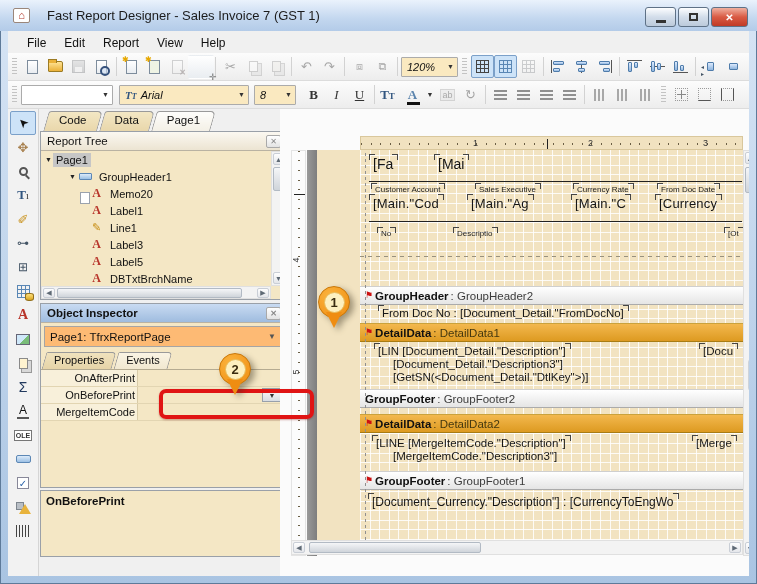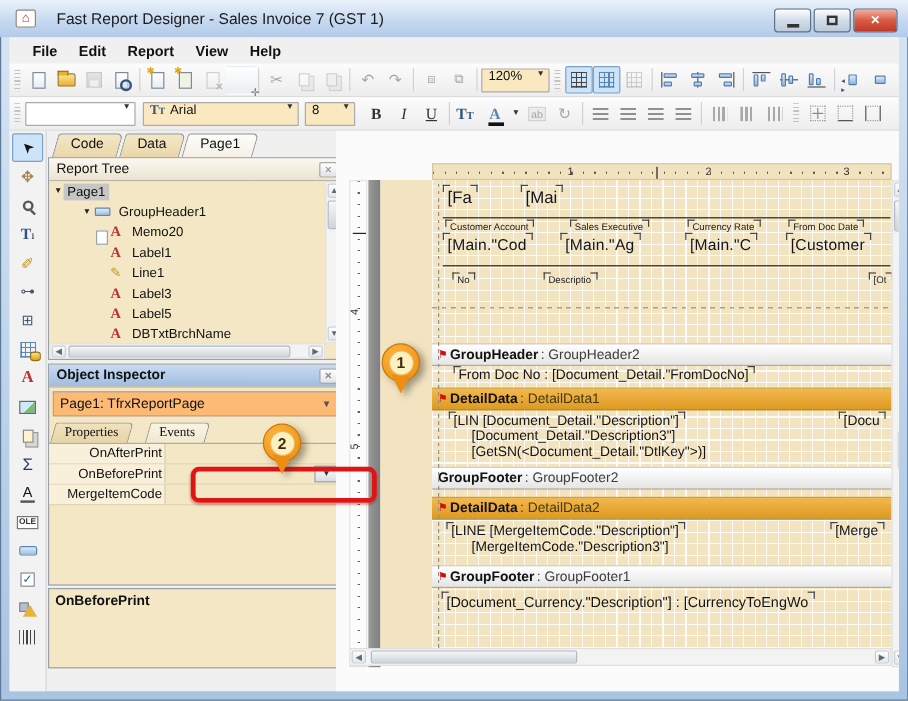--- a/index.html
+++ b/index.html
@@ -18,21 +18,21 @@
   .wbtn { width:31px; height:20px; border:1px solid #5e7186; border-radius:3px;
           background:linear-gradient(#fdfeff,#d2ddea 50%,#bccadb); display:flex; align-items:center;
           justify-content:center; color:#333; font-size:10px; }
   .wbtn.close { width:37px; background:linear-gradient(#f0b0a0,#d95b44 50%,#c03a26);
                 color:#fff; font-weight:bold; }
   .glyph-min { width:10px; height:3px; background:#333; margin-top:8px; }
   .glyph-max { width:9px; height:8px; border:2px solid #333; }
   
   .client { position:absolute; left:8px; top:31px; width:741px; height:545px; background:#f0f0f0; }
   .menubar { position:absolute; left:0; top:1px; width:741px; height:21px; background:#f0f0f0;
-             display:flex; align-items:center; padding-left:10px;font-weight:bold; }
+             display:flex; align-items:center; padding-left:10px; }
   .menu-item { padding:3px 9px; font-size:12px; }
   .toolbar { position:absolute; left:0; width:741px; height:28px;
              background:linear-gradient(#fcfcfc,#ededed); border-bottom:1px solid #dcdcdc;
              display:flex; align-items:center; }
   .tb1 { top:22px; } .tb2 { top:50px; }
   .grip { width:5px; height:18px; margin:0 4px;
           background:repeating-linear-gradient(to bottom,#c3c3c3 0 1px,transparent 1px 3px); }
   .sep { width:1px; height:19px; background:#d2d2d2; margin:0 3px; }
   .tbtn { width:23px; height:23px; display:flex; align-items:center; justify-content:center;
           border:1px solid transparent; border-radius:2px; flex:none; }
@@ -73,22 +73,22 @@
   .al-m i:nth-child(1){ top:1px; left:1px; width:4px; height:11px; }
   .al-m i:nth-child(2){ top:3px; left:7px; width:4px; height:7px; }
   .al-b::before { left:0; bottom:0; right:0; height:1px; }
   .al-b i:nth-child(1){ bottom:2px; left:1px; width:4px; height:10px; }
   .al-b i:nth-child(2){ bottom:2px; left:7px; width:4px; height:6px; }
   .al-ch i:nth-child(1){ left:4px; top:2px; width:7px; height:9px; }
   .al-ch::before { display:none; }
   .al-ch::after { content:"◂ ▸"; position:absolute; left:-2px; top:3px; font-size:6px; color:#456; letter-spacing:6px; }
   .al-cv i:nth-child(1){ left:3px; top:3px; width:9px; height:7px; }
   .al-cv::before { display:none; }
-  .combo { height:20px; border:1px solid #ababab; background:#fff; display:flex; align-items:flex-start;
-           padding:0 3px 0 5px; font-size:11px; border-radius:1px; flex:none; }
+  .combo { height:20px; border:1px solid #ababab; background:#fff; display:flex; align-items:center;
+           padding:0 3px 0 5px; font-size:11px; border-radius:1px; flex:none;font-style:italic; }
   .combo.cream { background:#fae9c0; }
   .combo .arrow { margin-left:auto; padding-left:4px; font-size:7px; color:#333; }
   .tt-ic { color:#31557f; font-weight:bold; font-size:11px; margin-right:4px; font-family:"Liberation Serif",serif; }
   .btn-letter { font-size:13px; color:#333; }
   .fontcolor { position:relative; font-family:"Liberation Serif",serif; font-weight:bold; color:#5b84ad; font-size:13px; }
   .fontcolor::after { content:""; position:absolute; left:-1px; bottom:-2px; width:13px; height:3px; background:#111; }
   .ta { width:13px; height:11px; background:repeating-linear-gradient(0deg,#909090 0 2px,transparent 2px 4px); }
   .vl { width:12px; height:12px; background:repeating-linear-gradient(90deg,#a8a8a8 0 2px,transparent 2px 4px); }
   .fr { width:13px; height:13px; border:1px dotted #9a9a9a; position:relative; }
   .fr.all::before { content:""; position:absolute; left:5px; top:1px; bottom:1px; width:1px; background:#888; }
@@ -146,21 +146,21 @@
   
   .sb { background:#f3f3f3; border:1px solid #e0e0e0; position:absolute; }
   .sb .ar { position:absolute; color:#5f6a75; font-size:7px; display:flex; align-items:center; justify-content:center;
             background:linear-gradient(#fefefe,#e4e6ea); border:1px solid #c9ced6; border-radius:2px; }
   .sb .th { position:absolute; background:linear-gradient(#f5f6f8,#cfd4da); border:1px solid #b2bac4; border-radius:2px; }
   
   .oi-combo { position:absolute; left:3px; right:3px; top:22px; height:21px; background:#fdba74; border:1px solid #a5a5a5;
               display:flex; align-items:center; padding:0 5px; font-size:11.5px; }
   .oi-combo .arrow { margin-left:auto; color:#555; font-size:8px; }
   .oi-tabs { position:absolute; left:3px; top:48px; display:flex; }
-  .oi-tab { position:relative; height:17px; margin-right:14px;font-family:Liberation Serif, serif; }
+  .oi-tab { position:relative; height:17px; margin-right:2px; }
   .oi-tab .bg { position:absolute; inset:0; transform:skewX(-16deg); border:1px solid #9a9a9a; border-bottom:none;
                 background:linear-gradient(#f0e2bd,#e6d4a8); border-radius:2px 4px 0 0; }
   .oi-tab.active .bg { background:linear-gradient(#faf4e4,#f1e8d0); }
   .oi-tab .lbl { position:relative; padding:2px 10px 0; font-size:11px; display:block; }
   .oi-grid { position:absolute; left:0; right:0; top:65px; border-top:1px solid #b5ab91; }
   .oi-row { display:flex; height:17px; border-bottom:1px solid #e2d5b2;text-align:right; }
   .oi-name { width:97px; padding:2px 2px 0 12px; background:#f8f0da; border-right:1px solid #d8cba8; font-size:11px; }
   .oi-val { flex:1; position:relative; }
   .oi-drop { position:absolute; right:3px; top:1px; width:20px; height:14px; border:1px solid #98a0ab;
              background:linear-gradient(#fdfdfd,#d9dde3); font-size:7px; color:#333; display:flex;
@@ -640,21 +640,21 @@
         <span class="memo" style="left:13px; top:6px; font-size:14px;">[Fa</span>
         <span class="memo" style="left:78px; top:6px; font-size:14px;">[Mai</span>
         <span class="hline" style="left:9px; top:31px; width:373px;"></span>
         <span class="memo small-lbl" style="left:15px; top:35px;">Customer Account</span>
         <span class="memo small-lbl" style="left:119px; top:35px;">Sales Executive</span>
         <span class="memo small-lbl" style="left:217px; top:35px;">Currency Rate</span>
         <span class="memo small-lbl" style="left:301px; top:35px;">From Doc Date</span>
         <span class="memo fieldtxt" style="left:13px; top:46px;">[Main."Cod</span>
         <span class="memo fieldtxt" style="left:111px; top:46px;">[Main."Ag</span>
         <span class="memo fieldtxt" style="left:215px; top:46px;">[Main."C</span>
-        <span class="memo fieldtxt" style="left:299px; top:46px;">[Customer</span>
+        <span class="memo fieldtxt" style="left:299px; top:46px;">[Currency</span>
         <span class="hline" style="left:9px; top:71px; width:373px;"></span>
         <span class="memo small-lbl" style="left:21px; top:79px;">No</span>
         <span class="memo small-lbl" style="left:54px; top:79px;margin-left:43px;">Descriptio</span>
         <span class="memo small-lbl" style="left:368px; top:79px;">[Ot</span>
         <span class="dashline" style="left:0; top:106px; width:383px;"></span>
 
 
         <div class="bandhdr light" style="top:136px;">
           <span class="flag">⚑</span>
           <b>GroupHeader</b>

